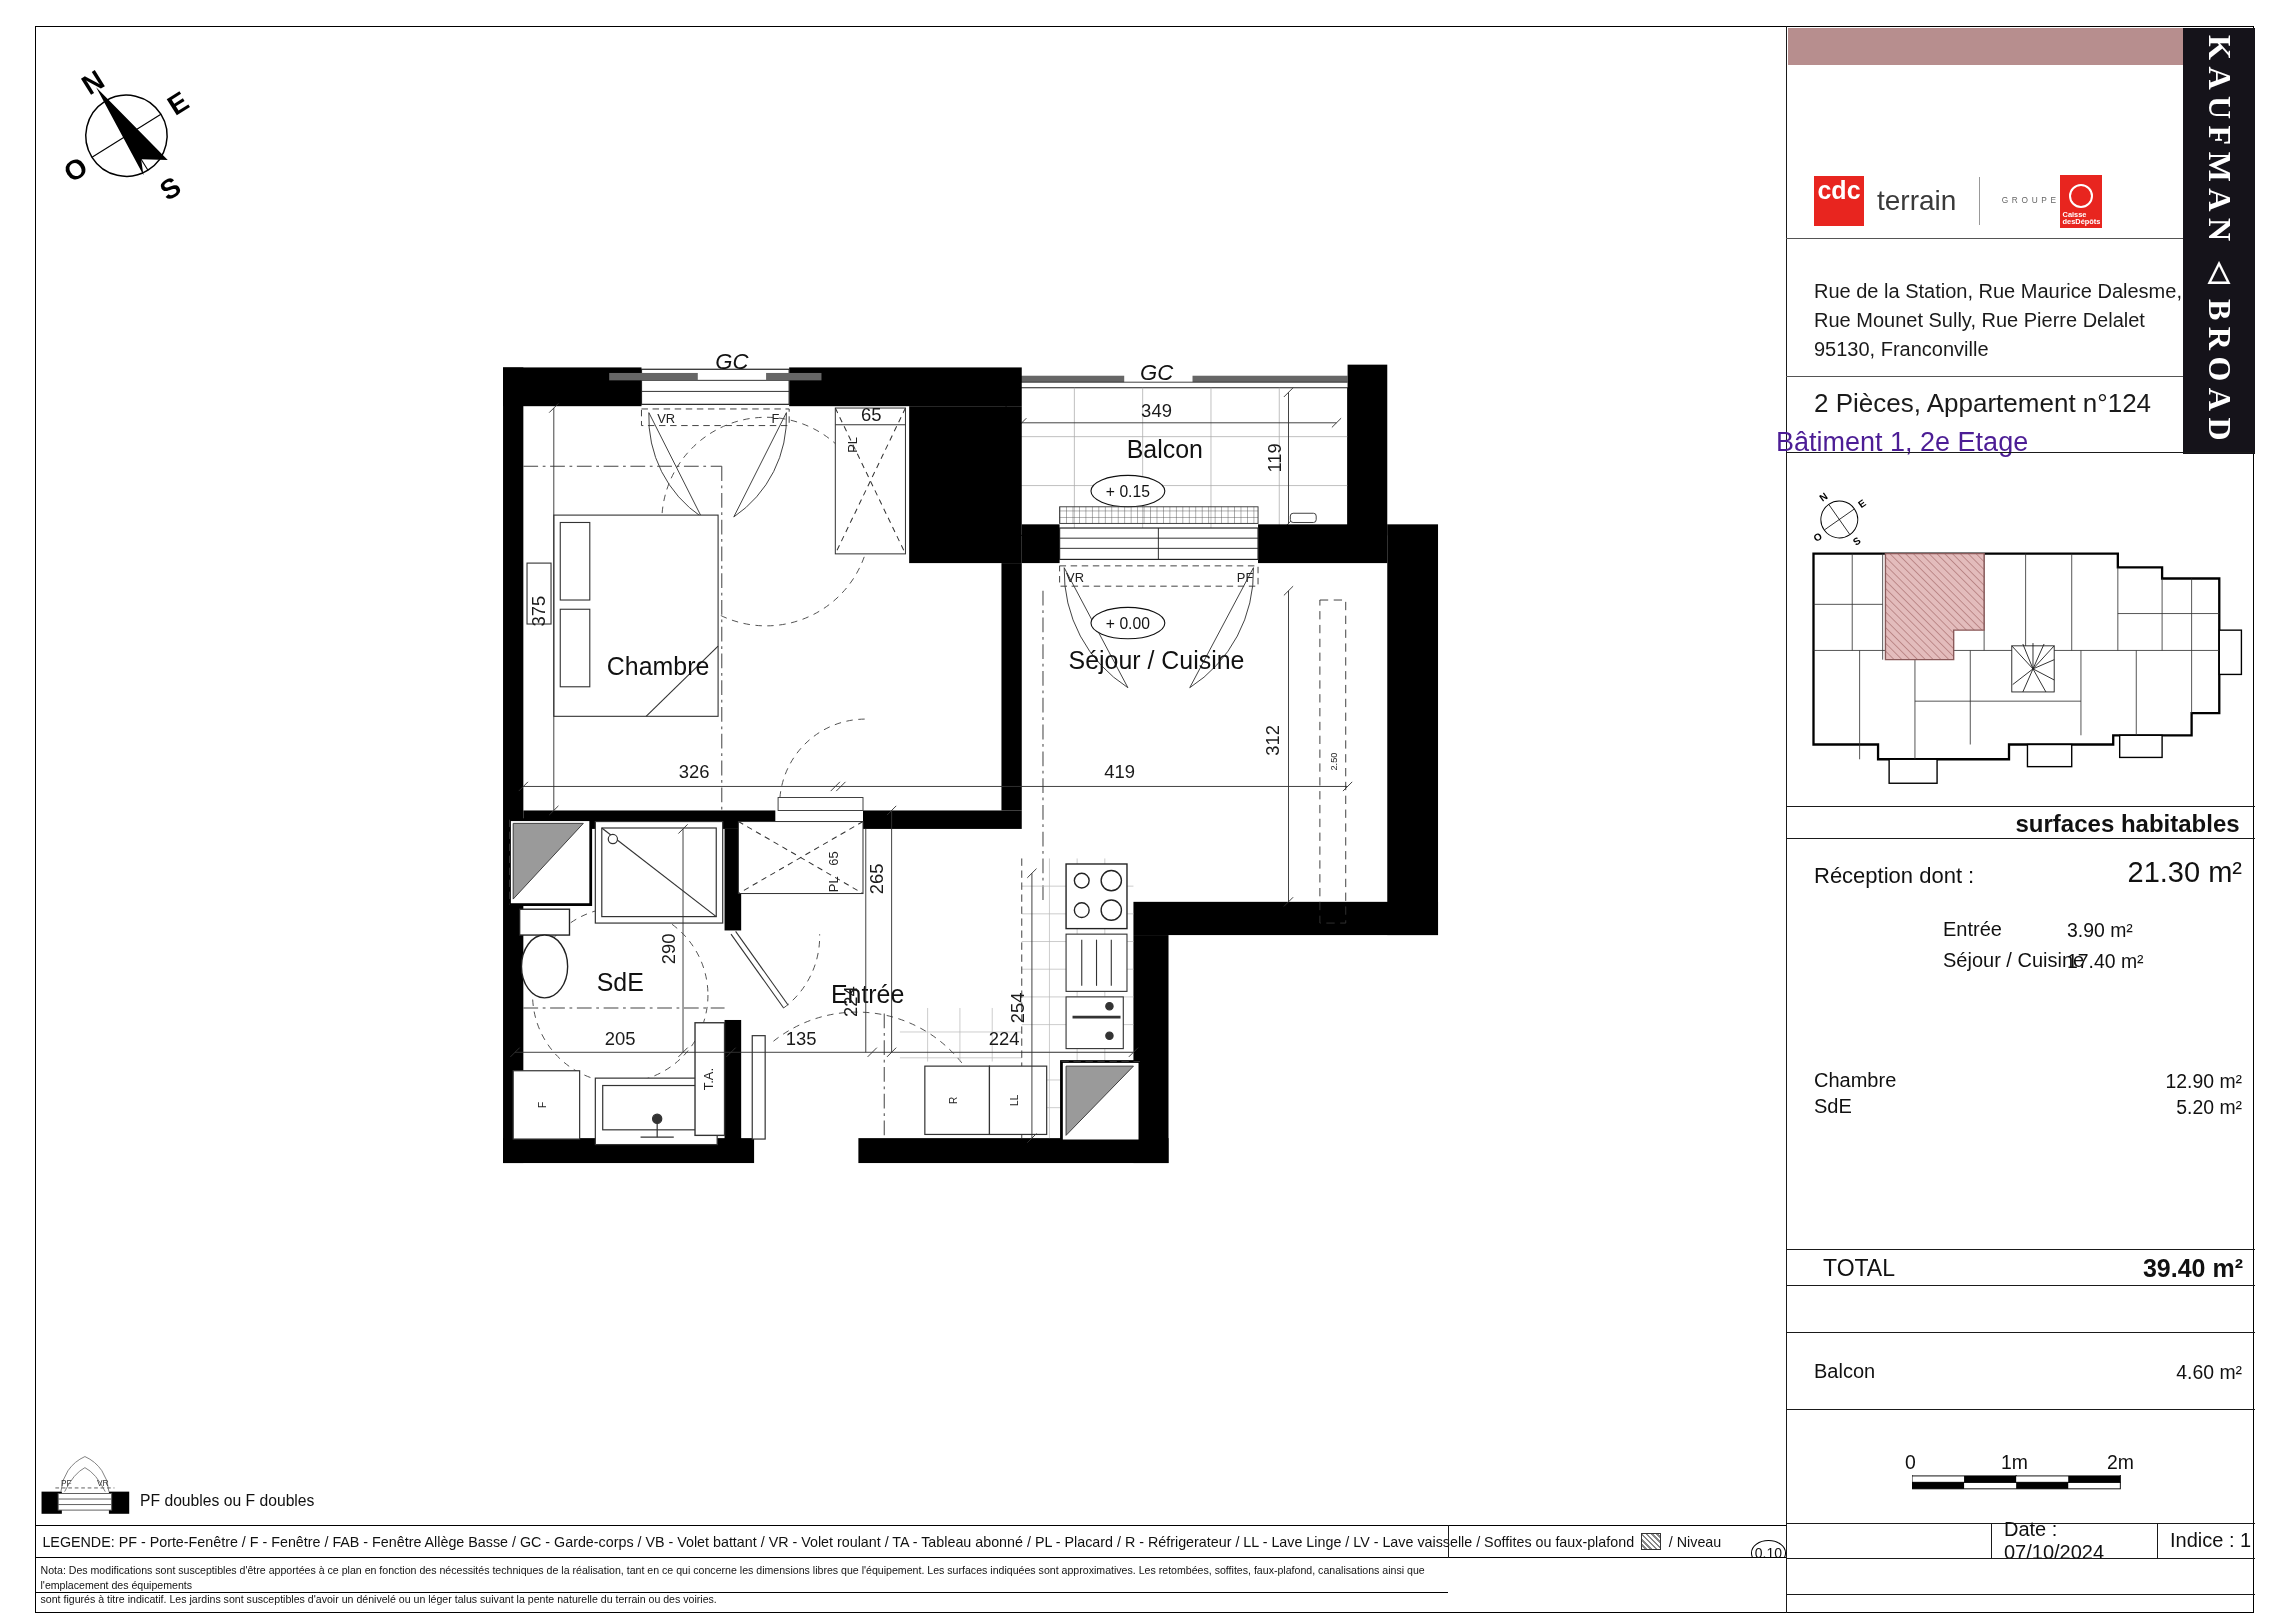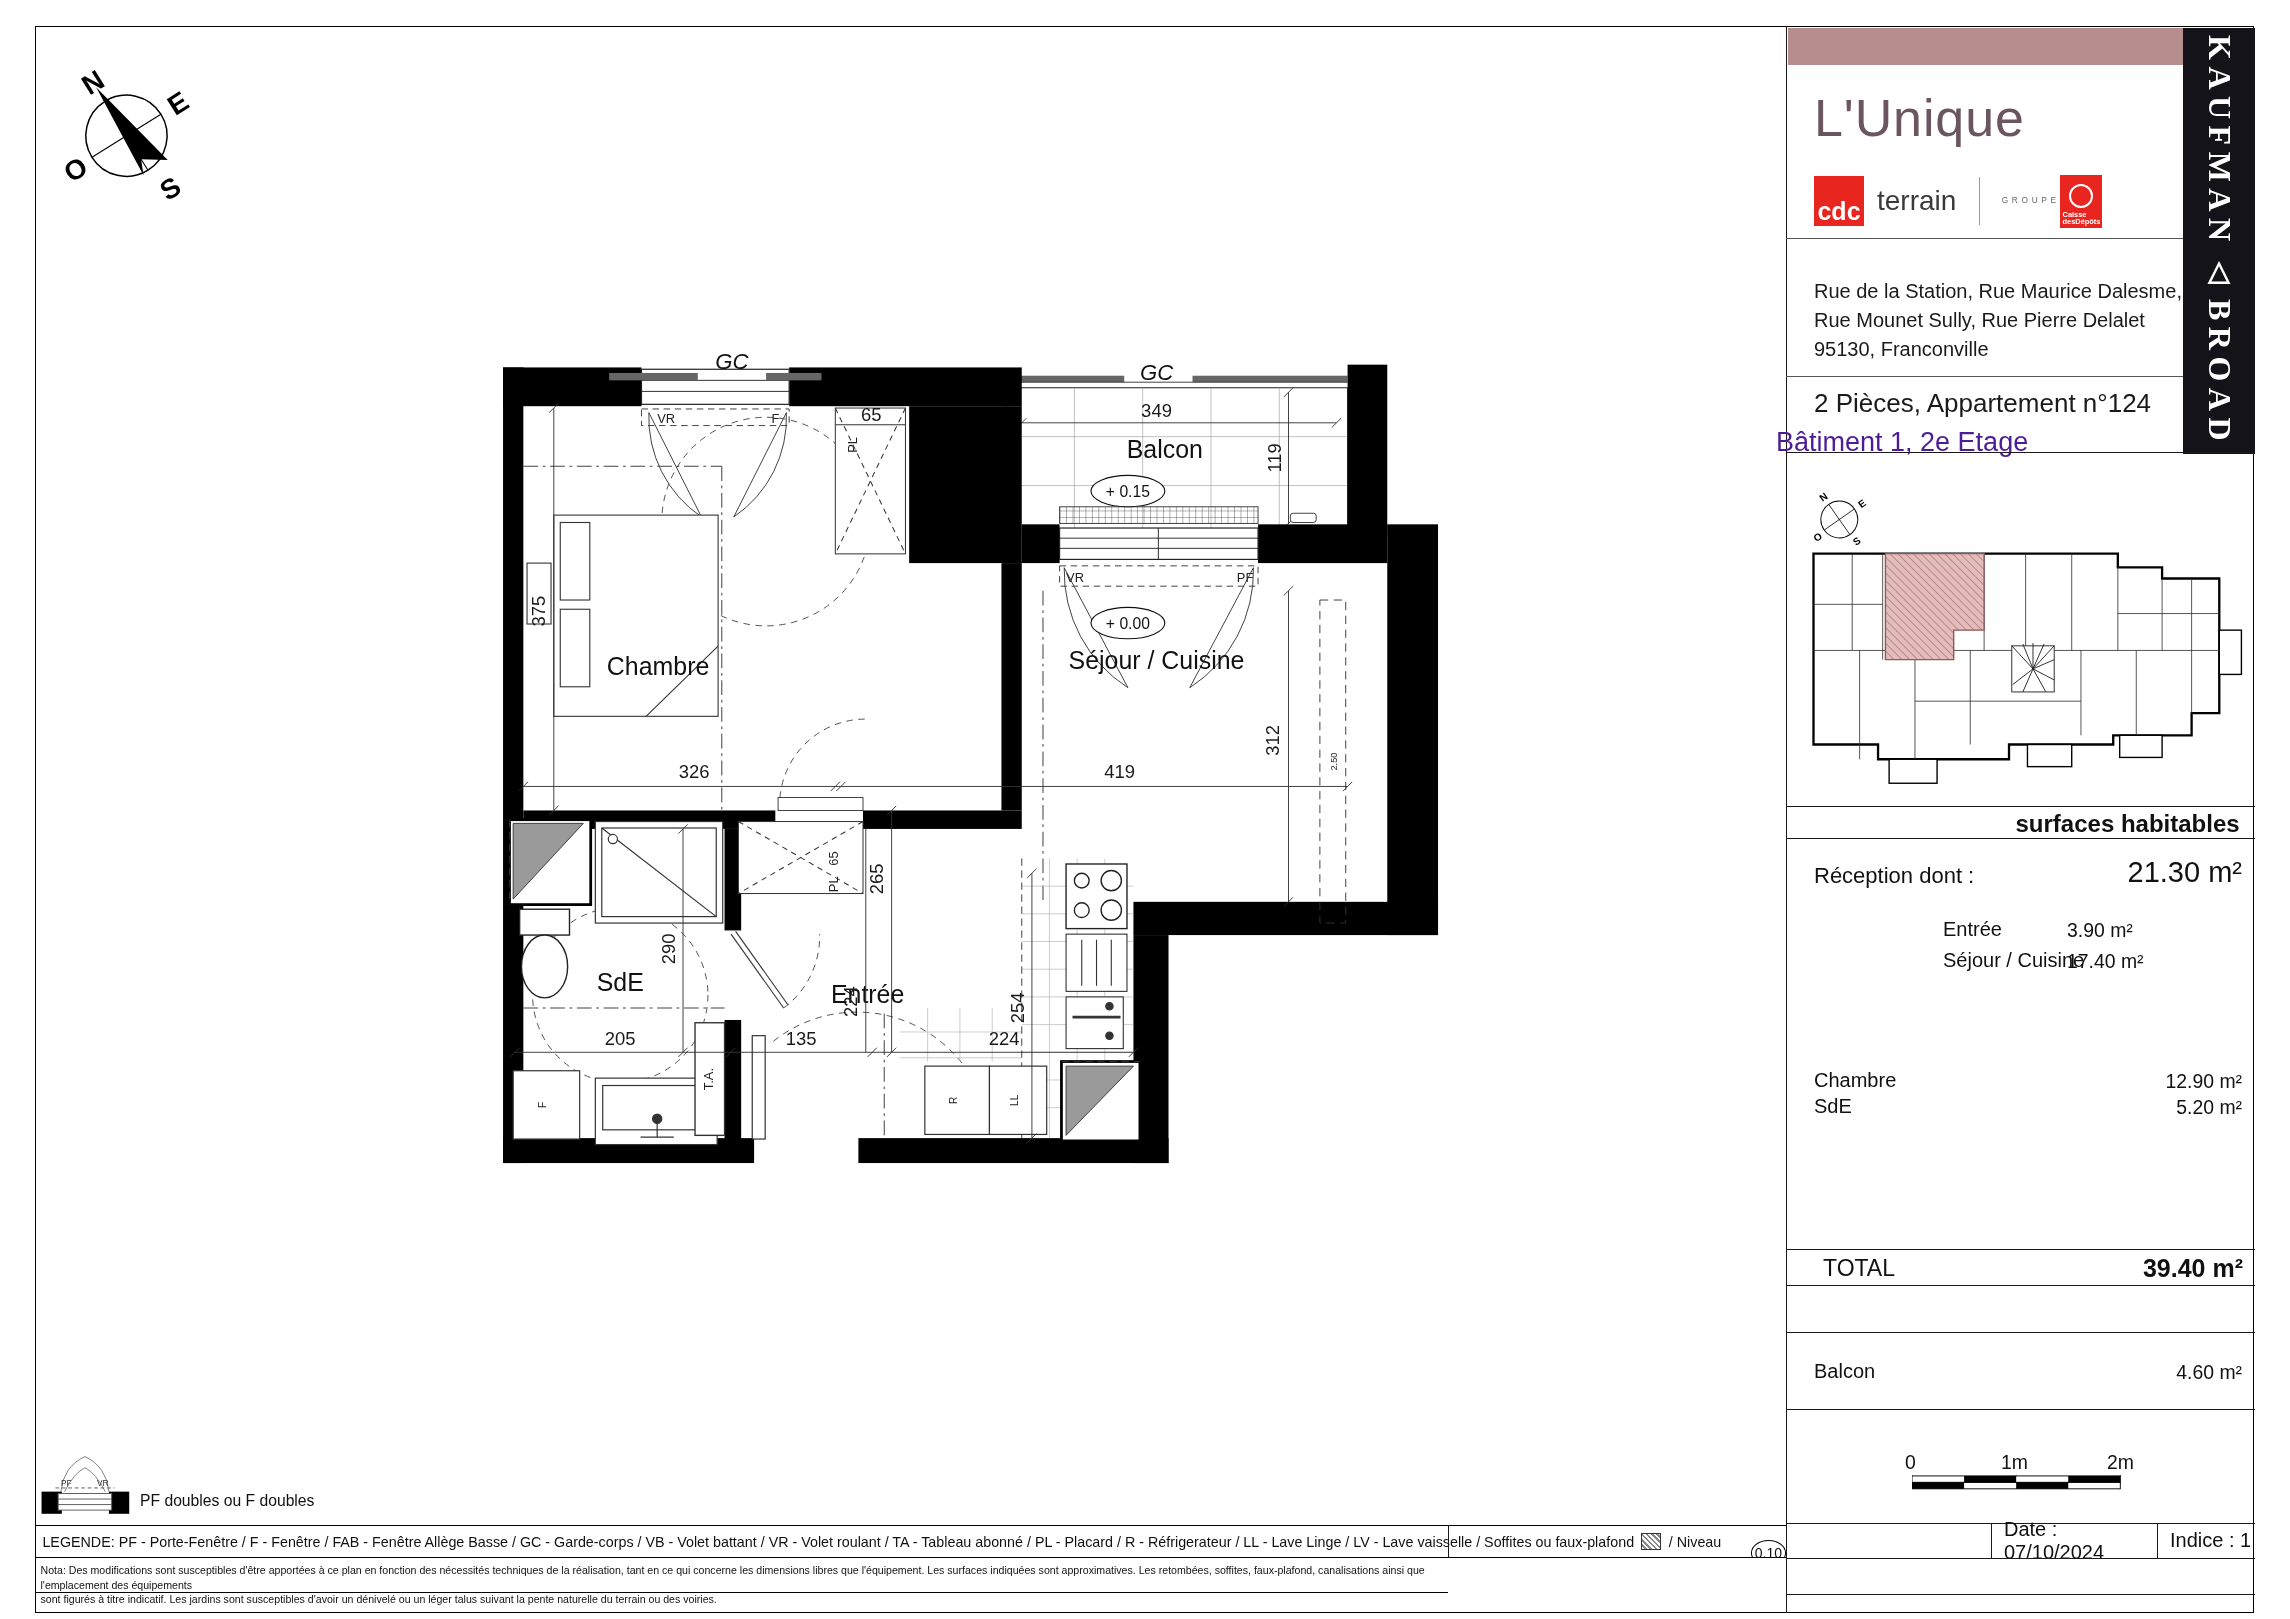--- a/index.html
+++ b/index.html
@@ -11,21 +11,21 @@
   .hline{height:0;border-top:1.4px solid #1a1a1a;}
   .hline.thin{border-top:0.9px solid #555;}
   
   .rosebar{left:1788px;top:28px;width:395px;height:37px;background:#b78e8e;}
   .kb-banner{left:2183px;top:28px;width:72px;height:426px;background:#15131a;display:flex;align-items:center;justify-content:center;}
   .kb-text{writing-mode:vertical-rl;color:#fff;font-family:"Liberation Serif",serif;font-weight:700;
            font-size:32px;letter-spacing:6.5px;display:flex;align-items:center;}
   .kb-tri{font-size:28px;padding:5.5px 0;}
   .proj-title{left:1814px;top:88px;width:369px;font-size:52px;color:#6b5560;letter-spacing:0.9px;}
   .logo-row{left:1814px;top:175px;height:52px;display:flex;align-items:center;gap:13px;}
-  .cdc-box{width:50px;height:50px;background:#e8251f;display:flex;align-items:flex-end;justify-content:center;
+  .cdc-box{width:50px;height:50px;background:#e8251f;display:flex;align-items:flex-start;justify-content:center;
            color:#fff;font-weight:700;font-size:25px;}
   .habitat{font-size:28px;color:#3a3a3a;}
   .logo-div{width:0.9px;height:48px;background:#999;margin:0 9.2px;}
   .groupe-wrap{display:flex;flex-direction:row;align-items:center;}
   .groupe{font-size:8.3px;letter-spacing:3.7px;color:#666;margin-bottom:1.8px;}
   .caisse-box{width:42px;height:53px;background:#e8251f;position:relative;display:flex;align-items:center;justify-content:center;}
   .caisse-ring{width:20px;height:20px;border:2.8px solid #fff;border-radius:50%;margin-bottom:11px;}
   .caisse-txt{position:absolute;bottom:1.8px;left:2.8px;color:#fff;font-size:7.4px;font-weight:700;line-height:7.4px;text-align:left;}
   .addr{left:1814px;top:277px;width:369px;font-size:20px;line-height:29px;color:#1a1a1a;}
   .apt1{left:1814px;top:388px;font-size:26px;color:#1a1a1a;}
@@ -403,21 +403,20 @@
   <div class="abs rosebar" style="background: rgb(183, 142, 142);"></div>
 
   <div class="abs kb-banner" style="background: rgb(21, 19, 26);">
     <div class="kb-text">
       <span>KAUFMAN</span>
       <span class="kb-tri">△</span>
       <span>BROAD</span>
     </div>
   </div>
 
-  <div class="abs proj-title" style="color: rgb(107, 85, 96);">L'Unique</div>
 
   <div class="abs logo-row">
     <div class="cdc-box" style="background: rgb(232, 37, 31);">
         <span>cdc</span>
       </div>
     <div class="habitat">terrain</div>
     <div class="logo-div"></div>
     <div class="groupe-wrap">
       <div class="groupe">GROUPE</div>
       <div class="caisse-box" style="background: rgb(232, 37, 31);">

